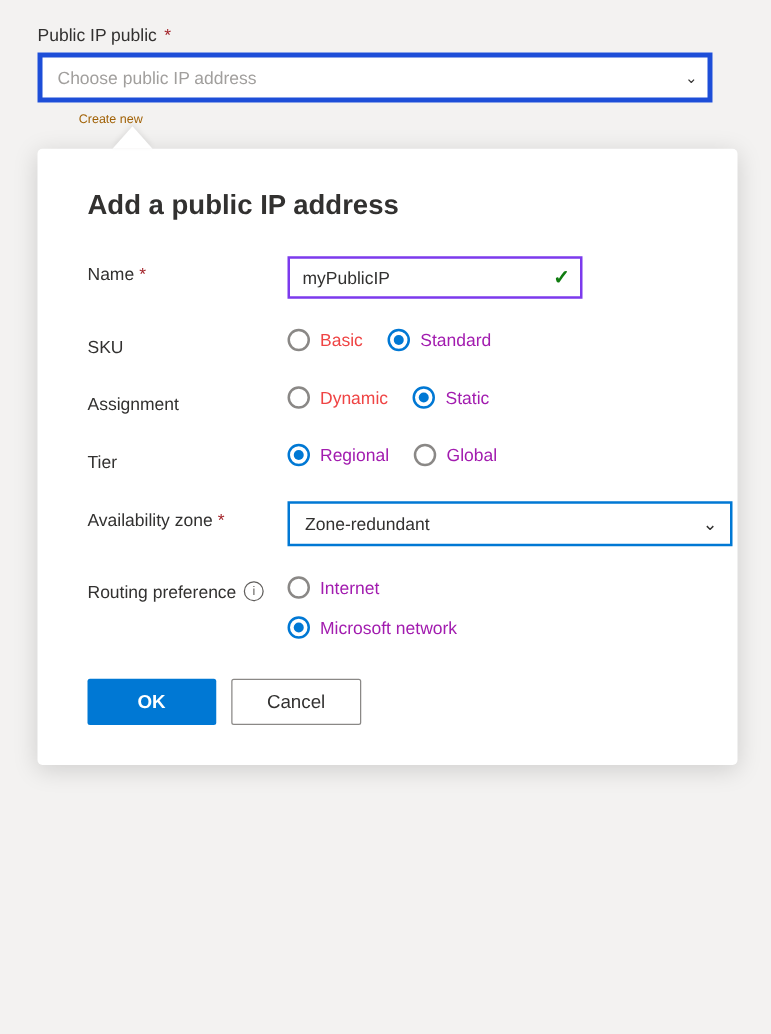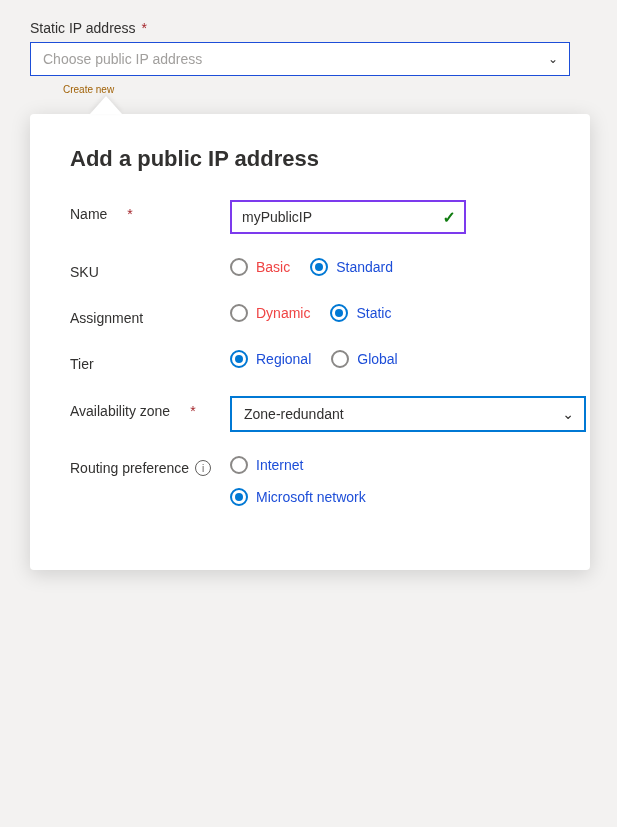--- a/index.html
+++ b/index.html
@@ -30,21 +30,21 @@
     }
 
     .dropdown-wrapper {
       position: relative;
       width: 540px;
     }
 
     .dropdown-select {
       width: 100%;
       padding: 8px 36px 8px 12px;
-      border: 1px solid #1d4ed8;
+      border: 4px solid #1d4ed8;
       background: #fff;
       font-size: 14px;
       color: #a19f9d;
       appearance: none;
       -webkit-appearance: none;
       cursor: pointer;
       outline: none;
     }
 
     .dropdown-arrow {
@@ -104,21 +104,21 @@
     }
 
     .form-row-label {
       width: 160px;
       min-width: 160px;
       padding-top: 6px;
       font-size: 14px;
       color: #323130;
       display: flex;
       align-items: center;
-      gap: 18px;
+      gap: 2px;
     }
 
     .form-row-content {
       flex: 1;
       display: flex;
       align-items: center;
       flex-wrap: wrap;
       gap: 8px;
     }
 
@@ -187,21 +187,21 @@
       height: 8px;
       border-radius: 50%;
       background: #0078d4;
       top: 50%;
       left: 50%;
       transform: translate(-50%, -50%);
     }
 
     .radio-label {
       font-size: 14px;
-      color: #1d4ed8;
+      color: #a21caf;
     }
 
     .radio-label.disabled {
       color: #ef4444;
     }
 
     
     .avail-dropdown-wrapper {
       position: relative;
       width: 356px;
@@ -306,21 +306,21 @@
       line-height: 1.4;
     }
   </style>
 </head>
 <body>
 
 <div class="page-bg">
 
   <div>
     <div class="field-label">
-      <span>Static IP address</span>
+      <span>Public IP public</span>
       <span class="required-star">*</span>
     </div>
     <div class="dropdown-wrapper">
       <select class="dropdown-select">
         <option value="">Choose public IP address</option>
       </select>
       <span class="dropdown-arrow">⌄</span>
     </div>
     <a class="create-new-link">Create new</a>
   </div>
@@ -416,14 +416,18 @@
           <input class="radio-input" type="radio" name="routing" style="">
           <span class="radio-label">Internet</span>
         </label>
         <label class="radio-option">
           <input class="radio-input" type="radio" name="routing" checked="" style="">
           <span class="radio-label">Microsoft network</span>
         </label>
       </div>
     </div>
 
+    <div class="button-row">
+      <button class="btn-ok">OK</button>
+      <button class="btn-cancel">Cancel</button>
+    </div>
   </div>
 </div>
 
 </body></html>

